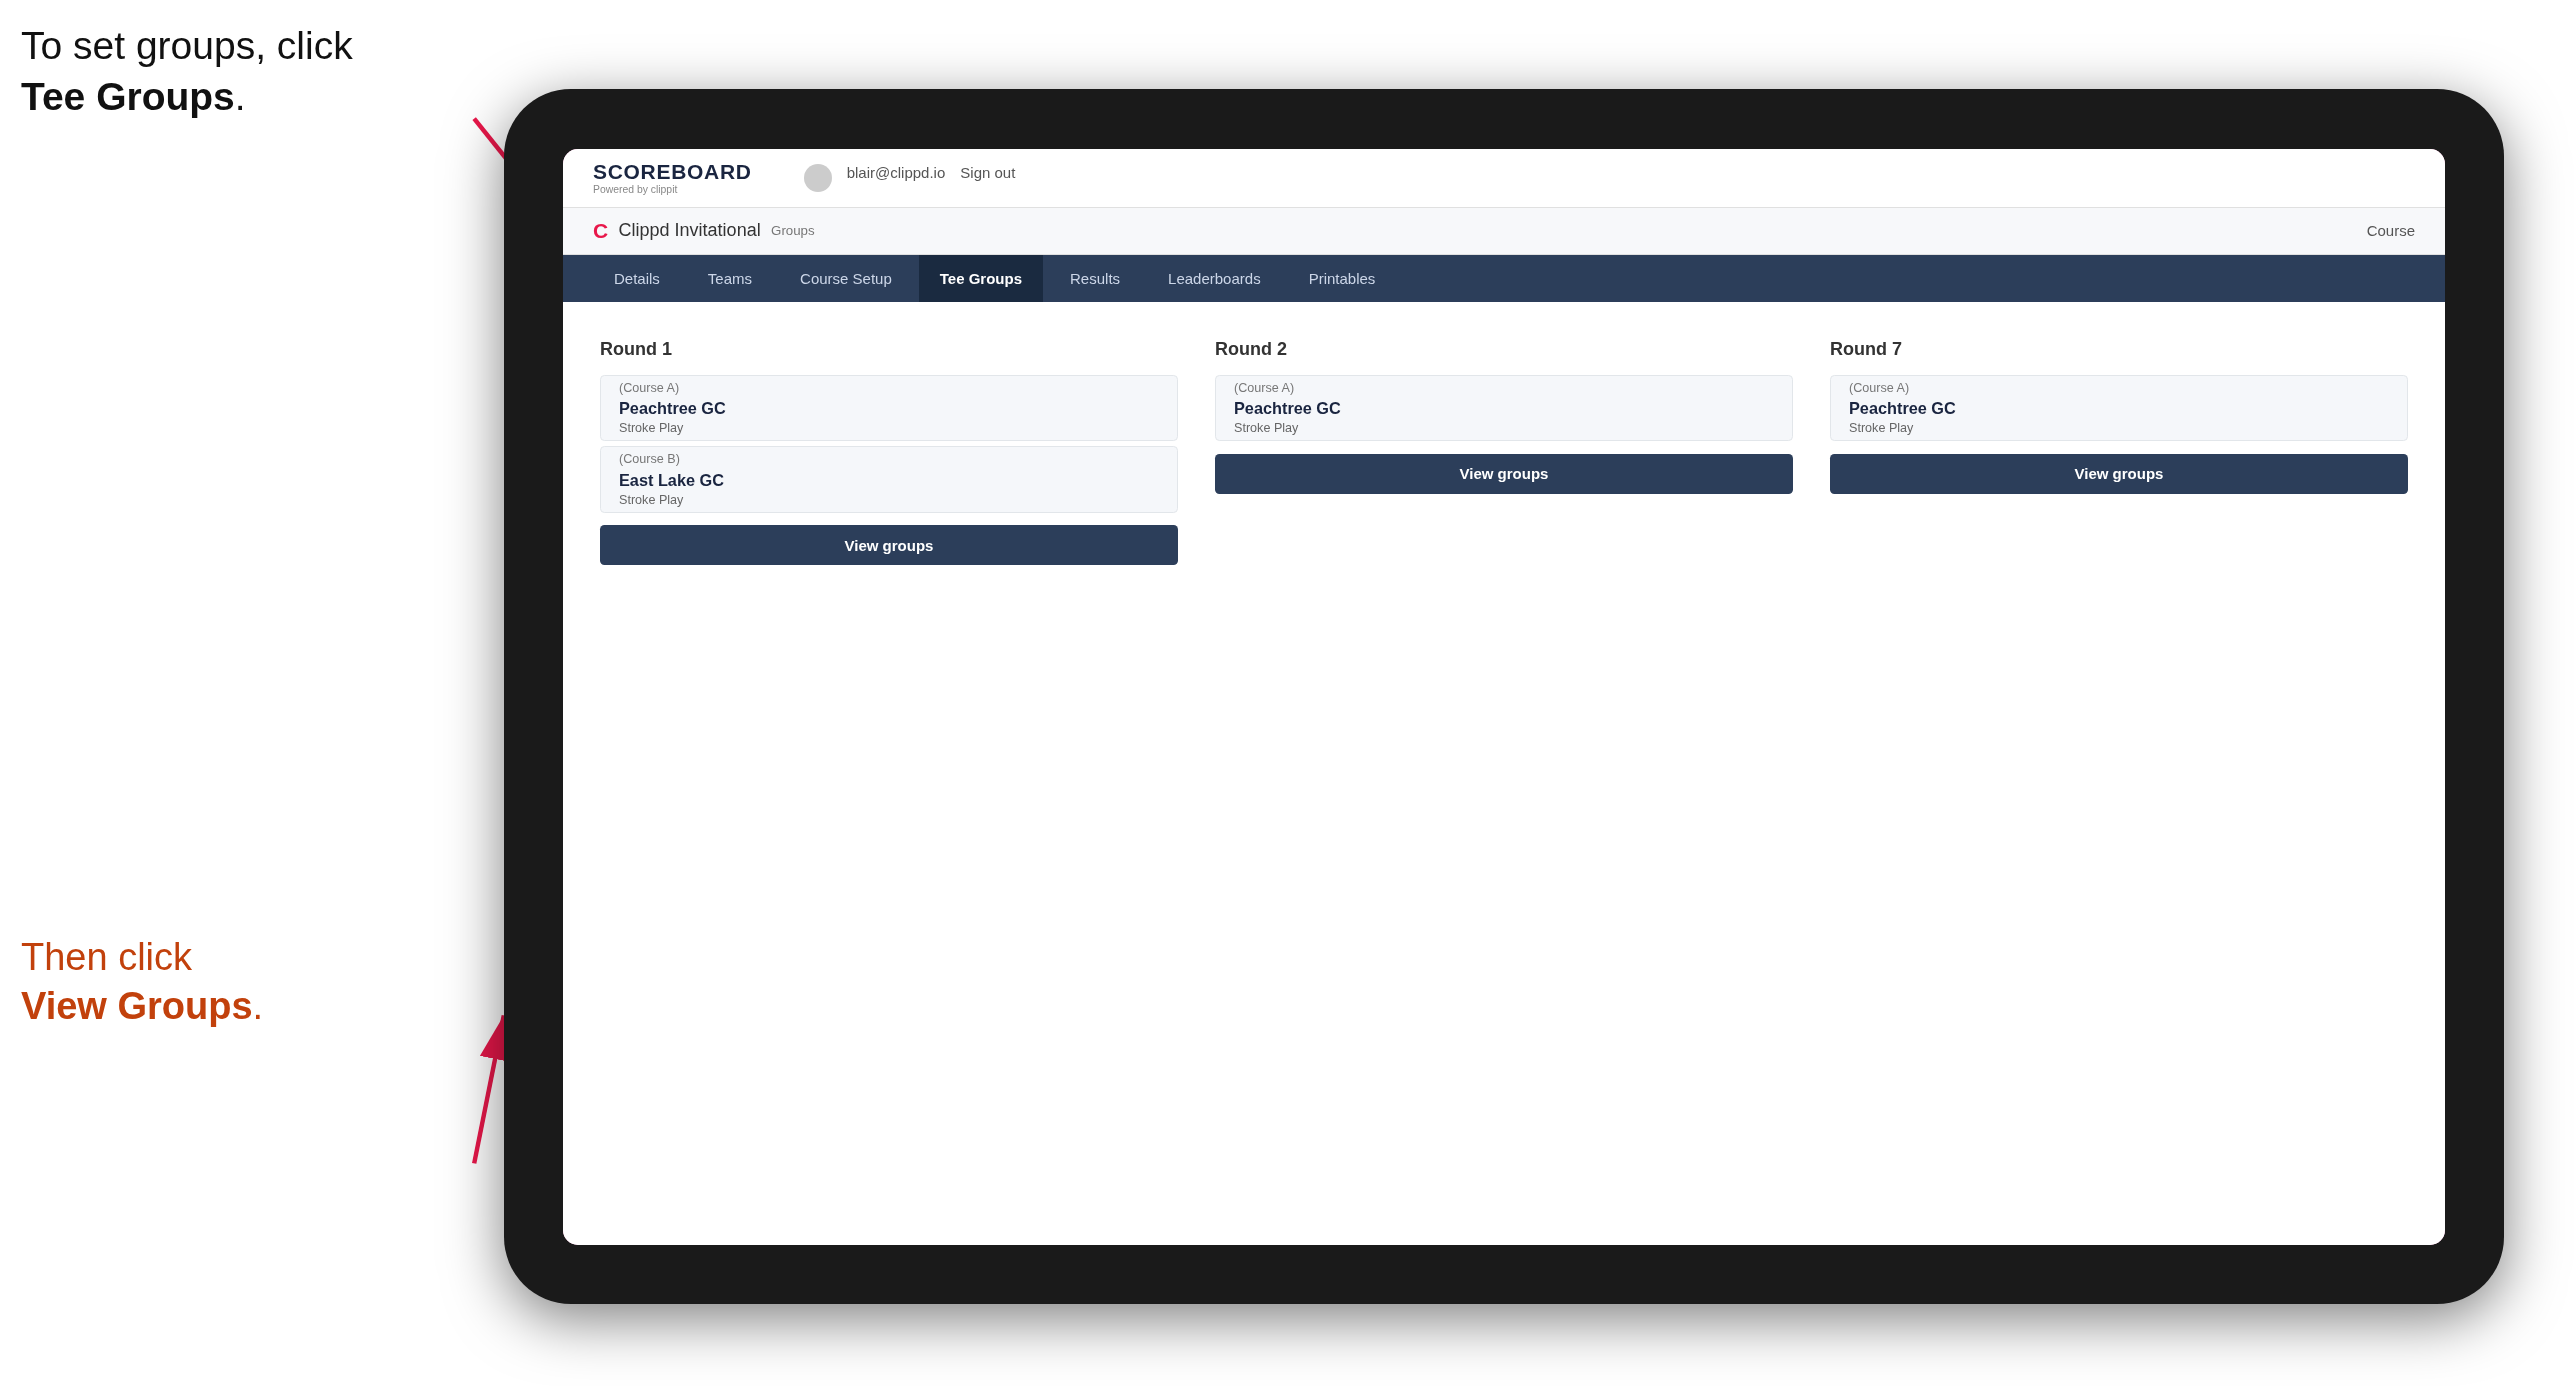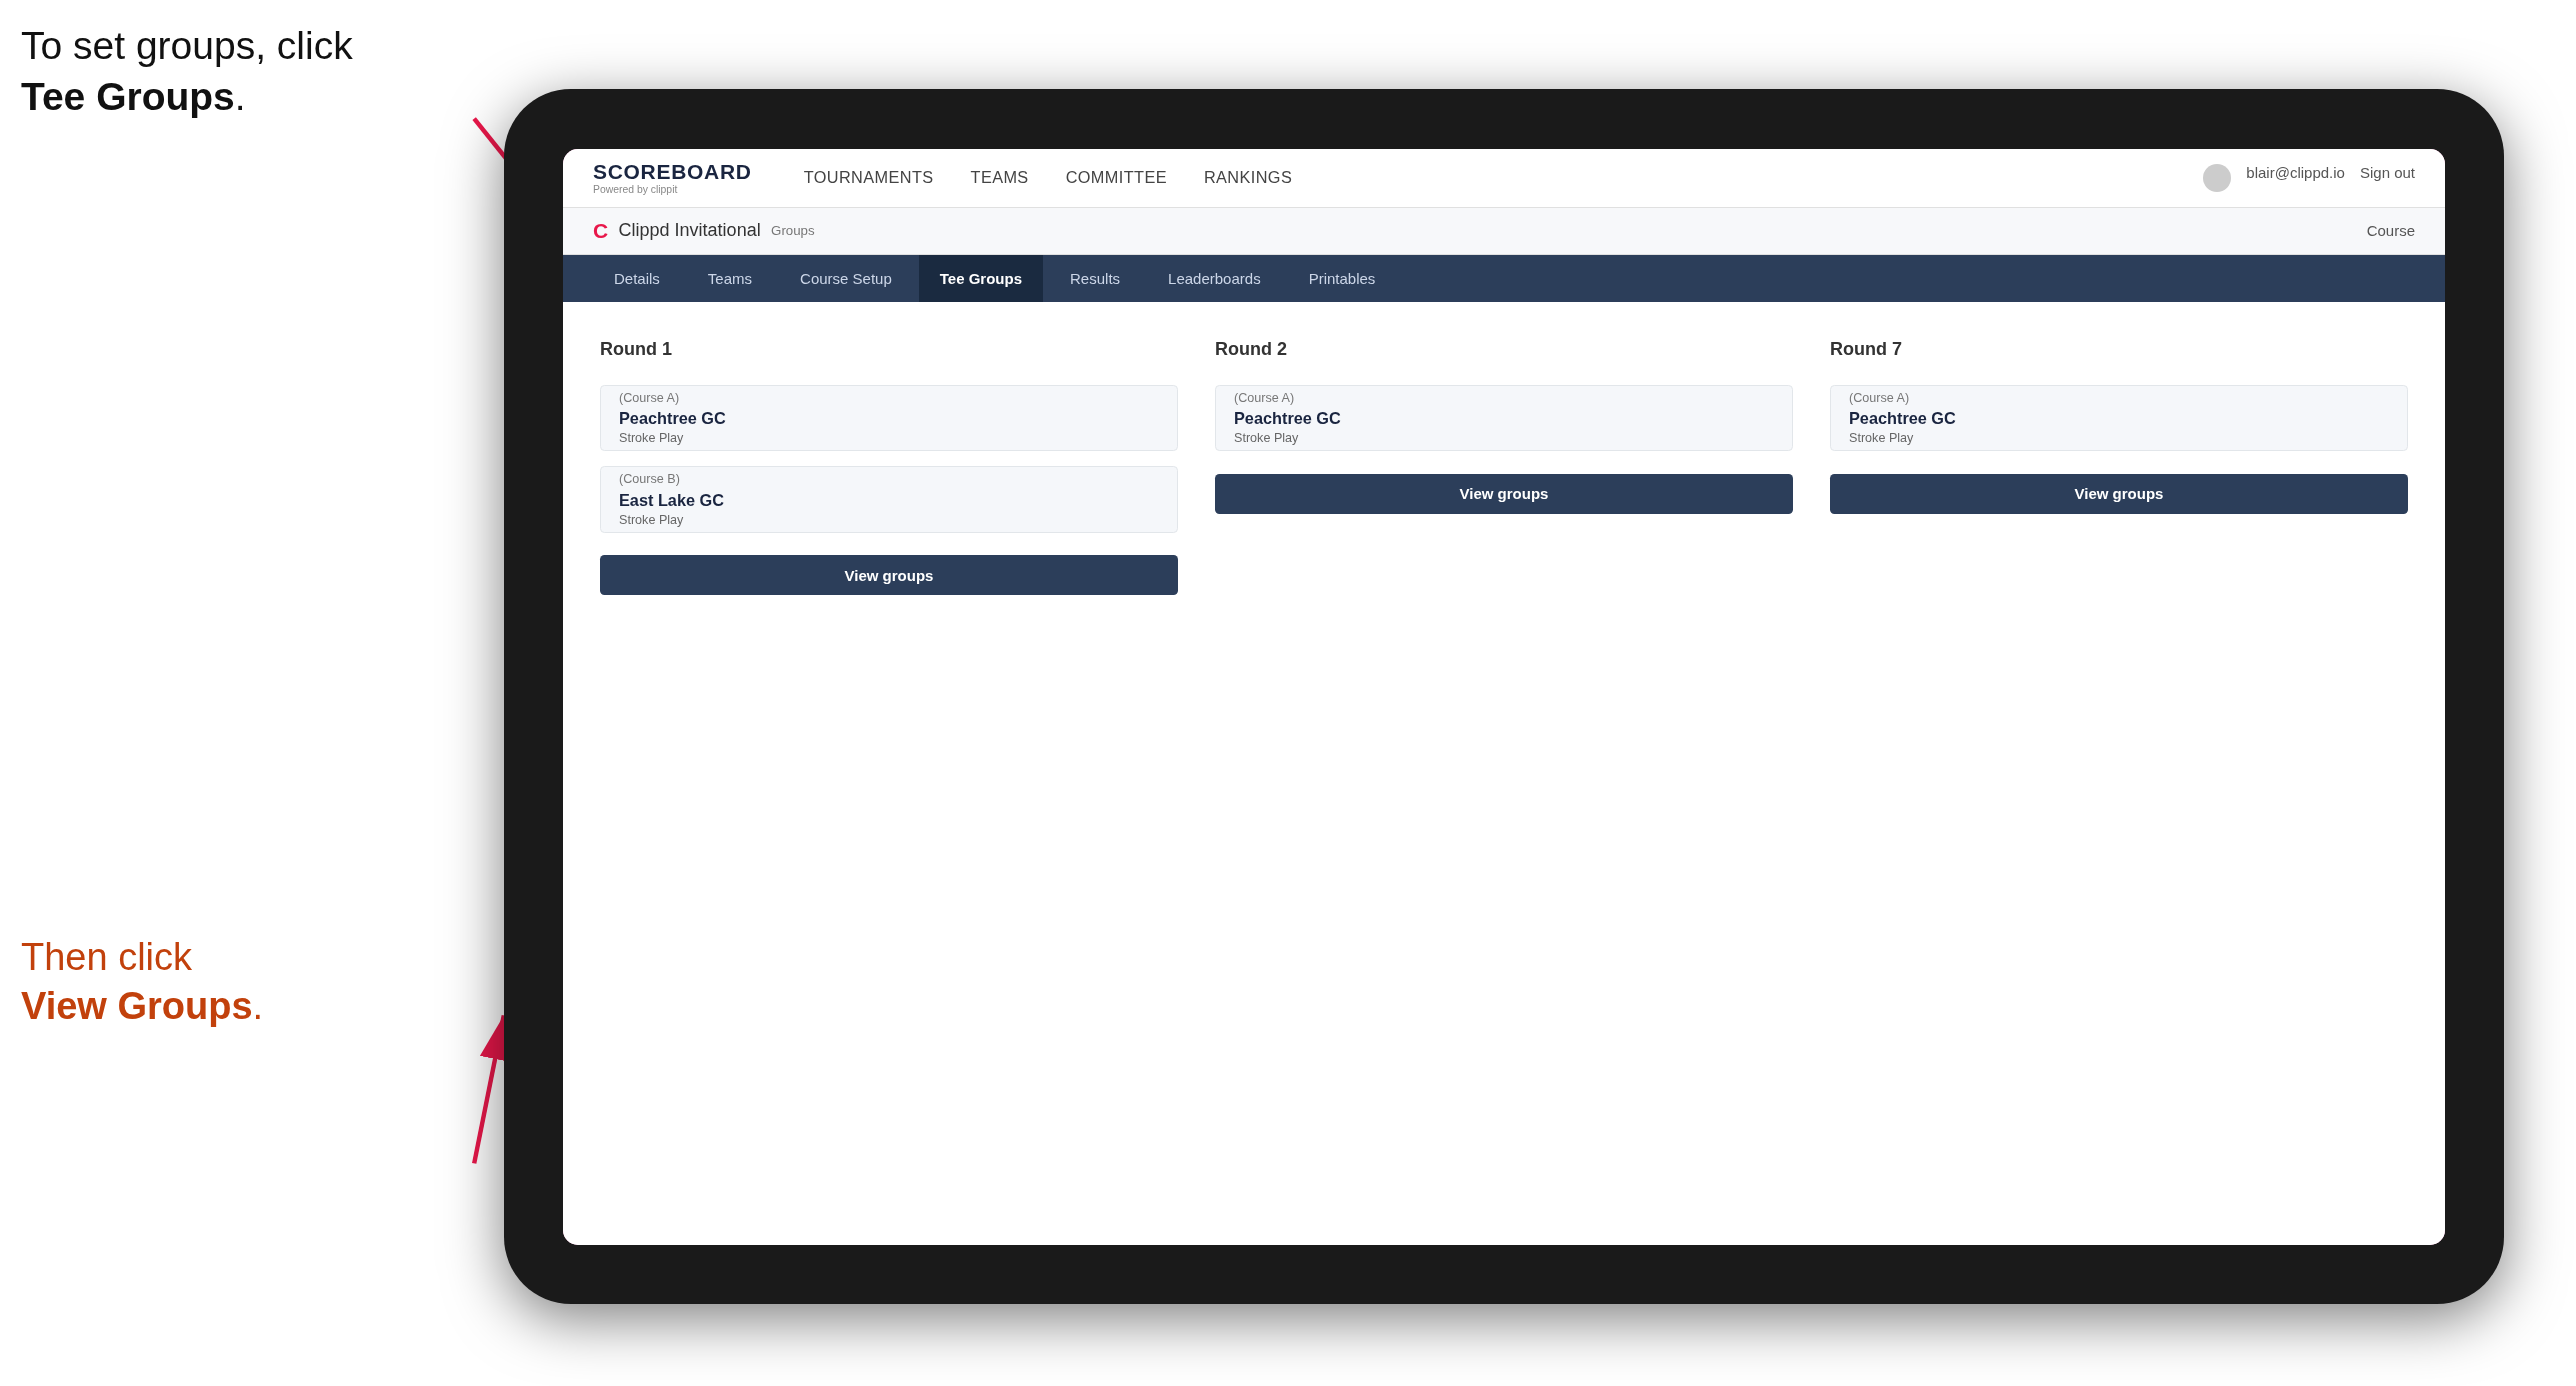--- a/index.html
+++ b/index.html
@@ -190,21 +190,21 @@
 
     .rounds-grid {
       display: grid;
       grid-template-columns: 1fr 1fr 1fr;
       gap: 37px;
     }
 
     .round-column {
       display: flex;
       flex-direction: column;
-      gap: 15px;
+      gap: 5px;
     }
 
     .round-title {
       font-size: 18px;
       font-weight: 600;
       color: #333;
       margin-bottom: 10.4px;
     }
 
     .course-card {
@@ -282,26 +282,20 @@
   <line x1="380" y1="260" x2="420" y2="60" stroke="#e8174a" stroke-width="6" marker-end="url(#arrowhead-bot)"></line>
 </svg>
 
 <div class="tablet-frame">
   <div class="tablet-screen">
 
     <div class="top-nav">
       <div class="logo-area">
         <span class="logo-text">SCOREBOARD</span>
         <span class="logo-sub">Powered by clippit</span>
-      </div>
-      <div class="nav-links">
-        <span class="nav-link">TOURNAMENTS</span>
-        <span class="nav-link">TEAMS</span>
-        <span class="nav-link">COMMITTEE</span>
-        <span class="nav-link">RANKINGS</span>
       </div>
       <div class="nav-right">
         <div class="user-avatar"></div>
         <span>blair@clippd.io</span>
         <span style="cursor:pointer;color:#555;">Sign out</span>
       </div>
     </div>
 
     <div class="tournament-header">
       <div class="tournament-name">

